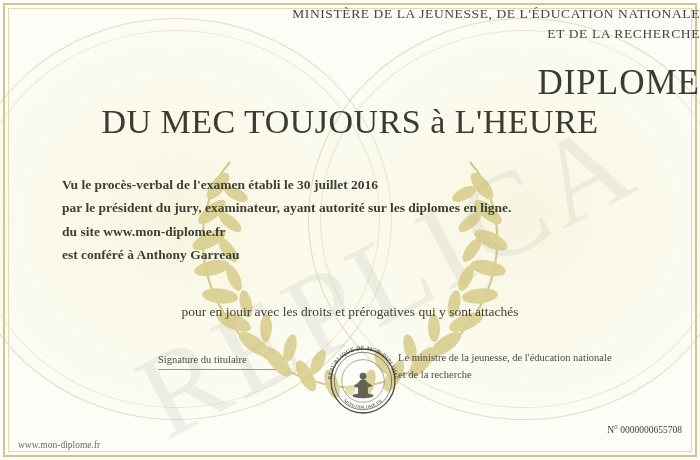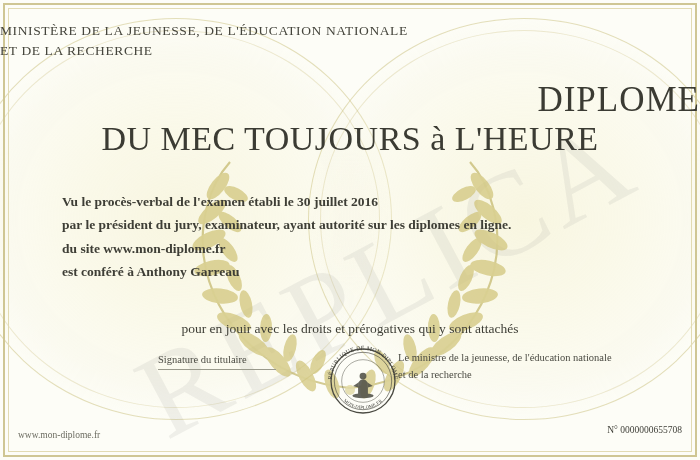--- a/index.html
+++ b/index.html
@@ -98,22 +98,22 @@
     opacity: .75;
   }
 
   
   .content {
     position: relative;
     width: 100%;
     height: 100%;
   }
   .ministry {
-    text-align: left;
-    padding-top: 21px;
+    text-align: right;
+    padding-top: 4px;
     font-size: 13.5px;
     letter-spacing: .6px;
     line-height: 1.45;
     color: #45453c;
     font-variant: small-caps;
     text-transform: uppercase;
   }
   .ministry .line2 { display: block; }
 
   .title-main {
@@ -183,21 +183,21 @@
     left: 322px;
     top: 0px;
     width: 82px;
     height: 82px;
   }
 
   
   .footer-left {
     position: absolute;
     left: 18px;
-    bottom: 20px;
+    bottom: 10px;
     font-size: 9.5px;
     color: #6b6b60;
     text-align: right;
   }
   .footer-right {
     position: absolute;
     right: 18px;
     bottom: 25px;
     font-size: 9.5px;
     color: #3f3f38;

